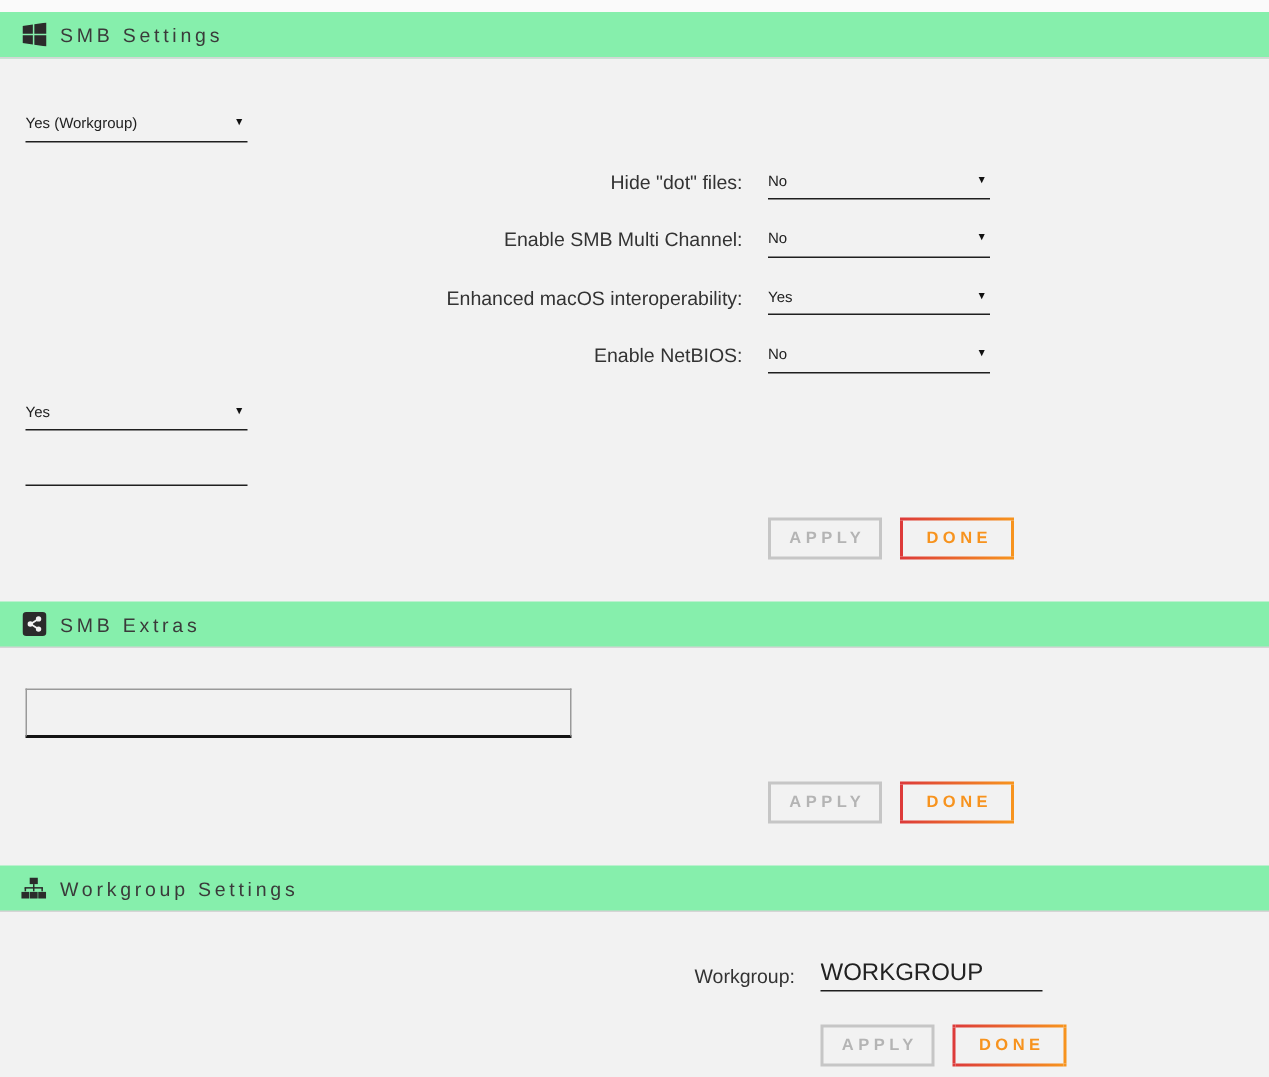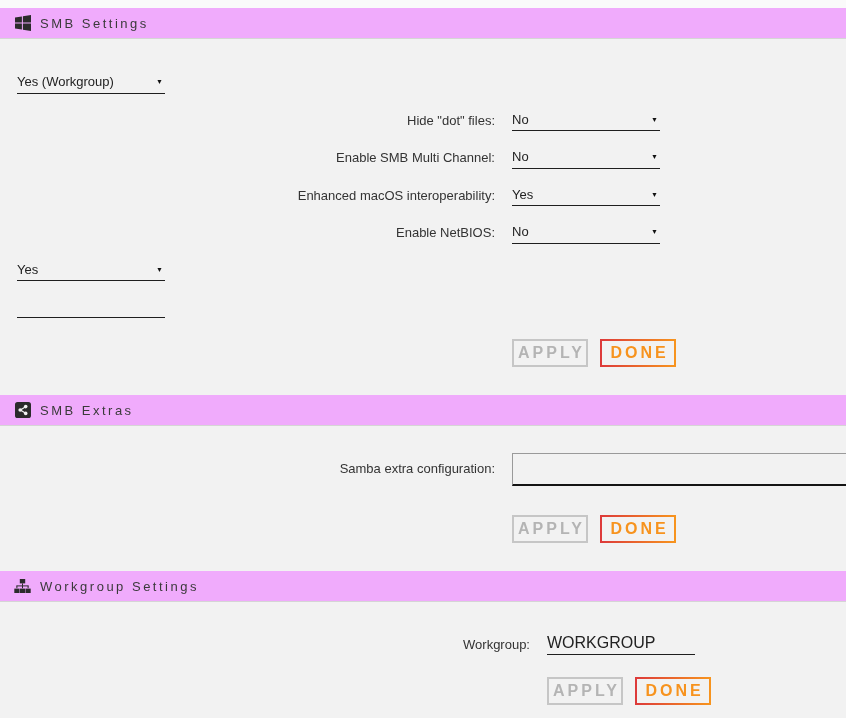--- a/index.html
+++ b/index.html
@@ -7,21 +7,21 @@
   body {
     background:#f2f2f2;
     font-family:"Liberation Sans", sans-serif;
     overflow:hidden;
     color:#333;
   }
   .top-strip { height:8px; background:#fafafa; }
 
   .section-header {
     height:31px;
-    background:#f0abfc;
+    background:#86efac;
     border-bottom:1px solid #d5d5d5;
     display:flex;
     align-items:center;
     padding:0 14px;
   }
   .section-header .hdr-icon {
     width:17px; height:17px;
     display:inline-flex; align-items:center; justify-content:center;
     flex:0 0 auto;
   }
@@ -48,21 +48,21 @@
   }
   .control {
     margin-left:17px;
     width:148px;
     position:relative;
     flex:0 0 auto;
   }
   select.line-select {
     width:148px; height:21px;
     font-family:inherit;
-    font-size:13px; color:#222;
+    font-size:10px; color:#222;
     background:transparent;
     border:none;
     border-bottom:1px solid #1f1f1f;
     border-radius:0;
     -webkit-appearance:none; -moz-appearance:none; appearance:none;
     padding:0 16px 2px 0;
     outline:none;
   }
   .select-arrow {
     position:absolute; right:2px; top:6px;
@@ -100,21 +100,21 @@
     display:flex;
     margin-left:512px;
   }
   .btns-smb { margin-top:21px; }
   .btns-extras { margin-top:29px; }
   .btns-workgroup { margin-top:22px; }
   .btn {
     width:76px; height:28px;
     background:transparent;
     font-family:inherit;
-    font-size:16px;
+    font-size:11px;
     font-weight:bold;
     letter-spacing:3px;
     text-indent:3px;
     cursor:pointer;
     display:inline-flex; align-items:center; justify-content:center;
   }
   .btn-apply {
     border:2px solid #c6c6c6;
     color:#b4b4b4;
   }
@@ -227,21 +227,20 @@
       <circle cx="10.7" cy="4.6" r="1.8" fill="#f2f2f2"></circle>
       <circle cx="5.2" cy="8" r="1.8" fill="#f2f2f2"></circle>
       <circle cx="10.7" cy="11.4" r="1.8" fill="#f2f2f2"></circle>
     </svg>
   </span>
   <span class="hdr-title">SMB Extras</span>
 </div>
 
 <div class="form form-extras">
   <div class="row row-extras">
-    <div class="row-label">Samba extra configuration:</div>
     <div class="control">
       <textarea class="extra-config" style=""></textarea>
     </div>
   </div>
 
   <div class="buttons btns-extras">
     <button class="btn btn-apply">APPLY</button>
     <button class="btn btn-done">DONE</button>
   </div>
 </div>

